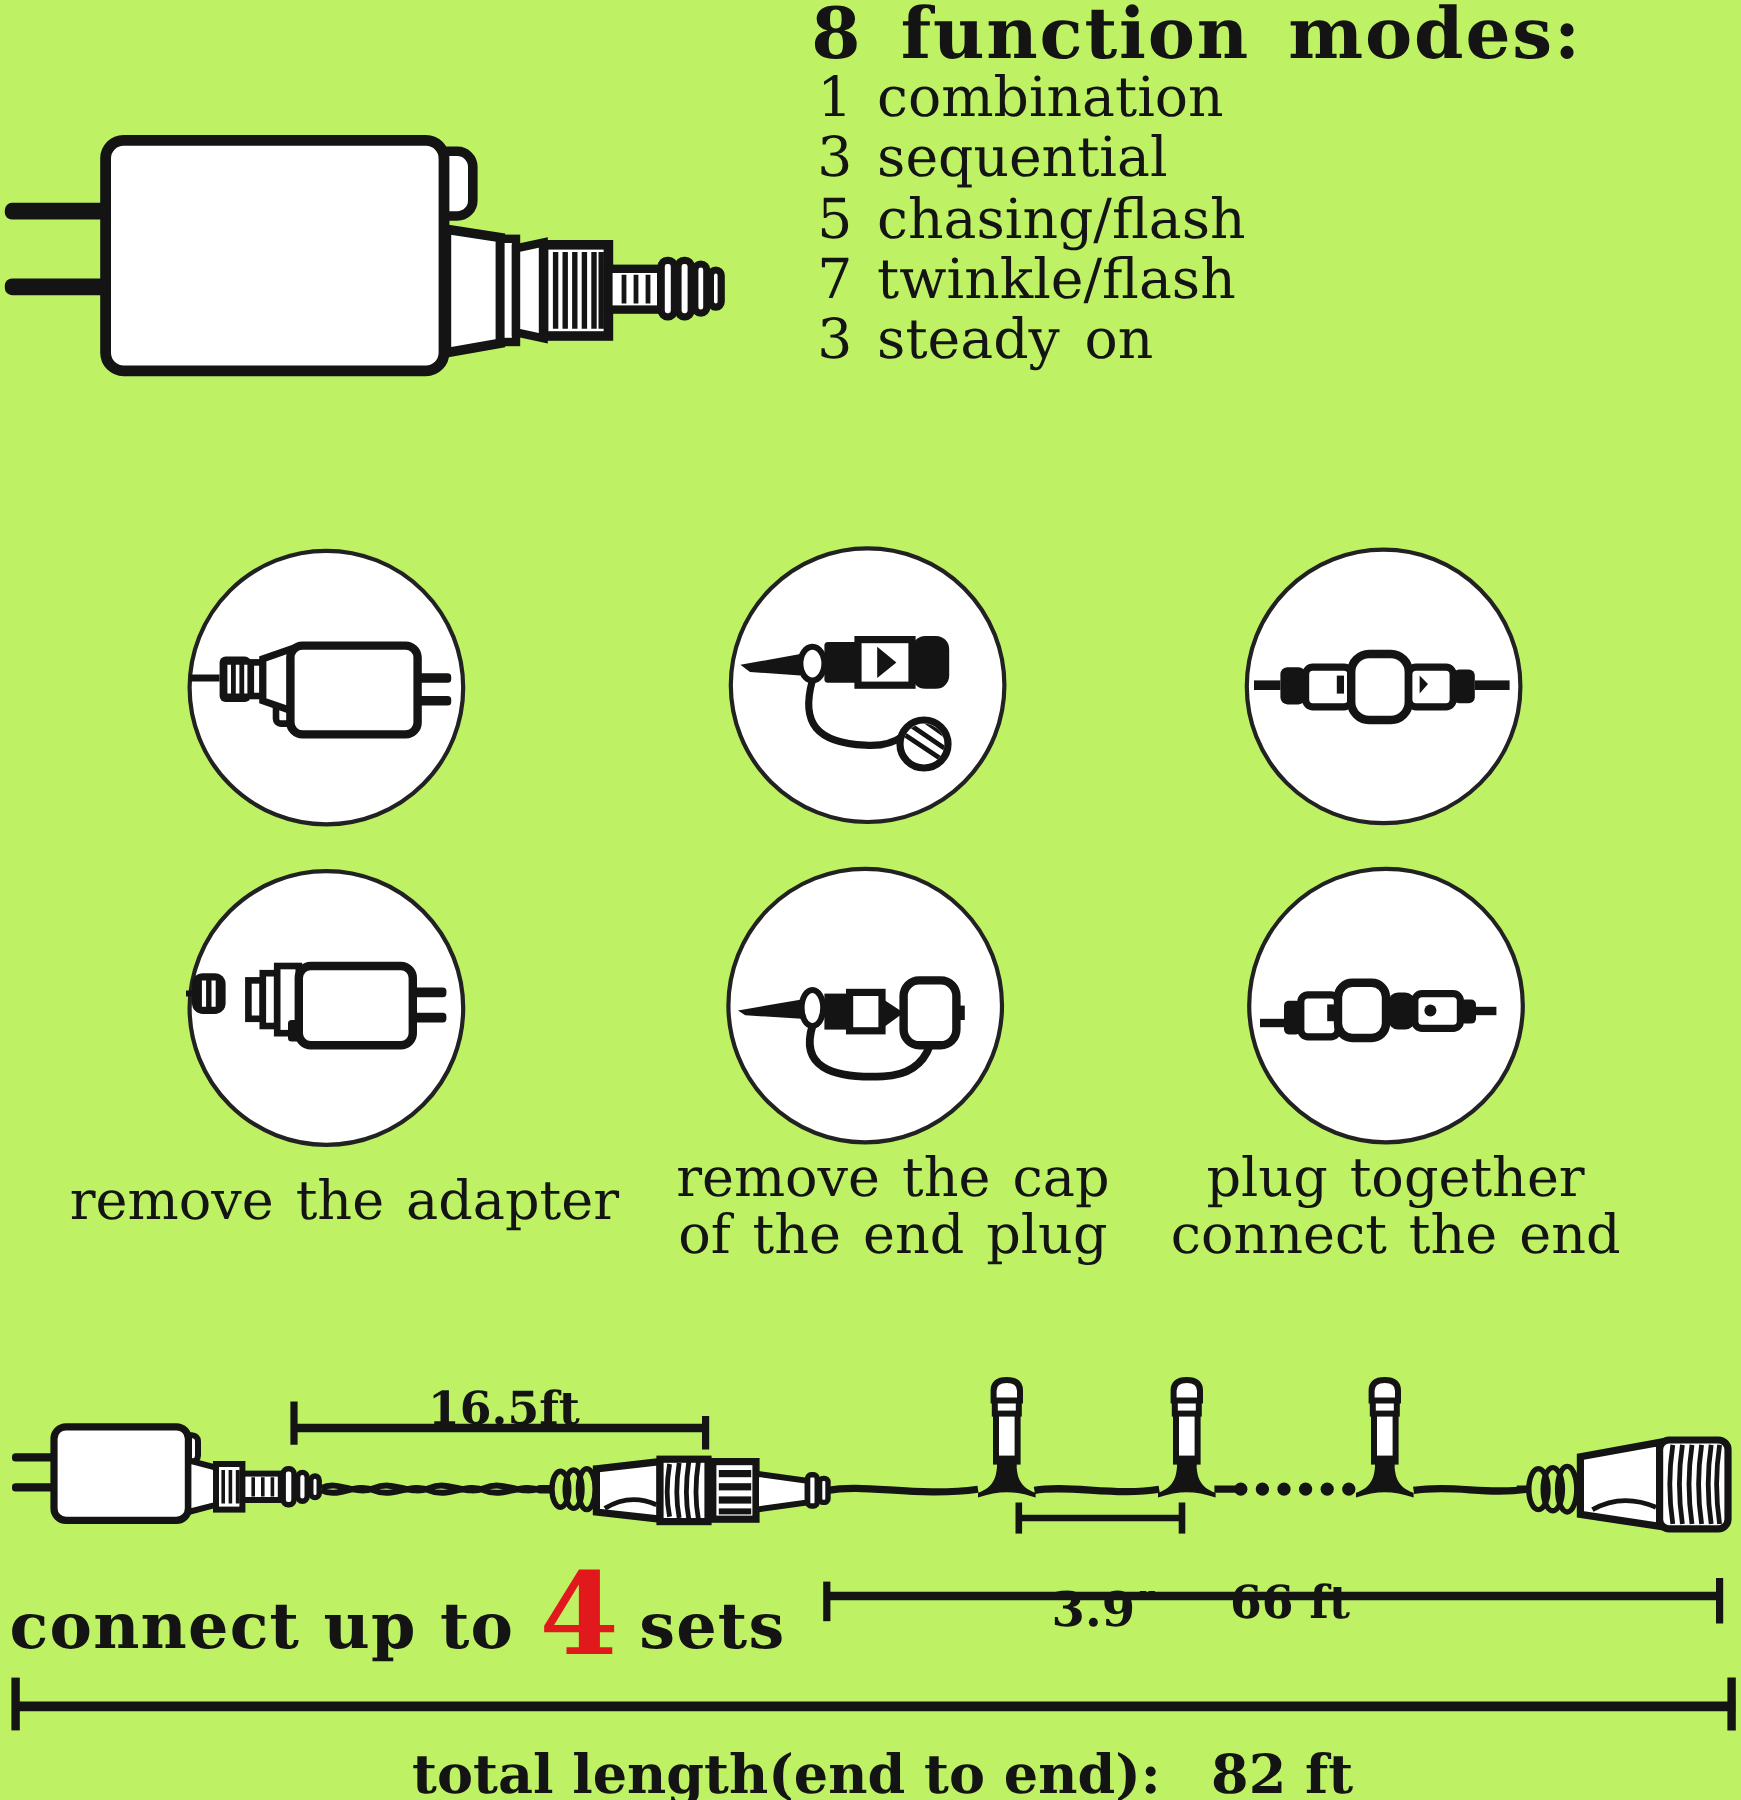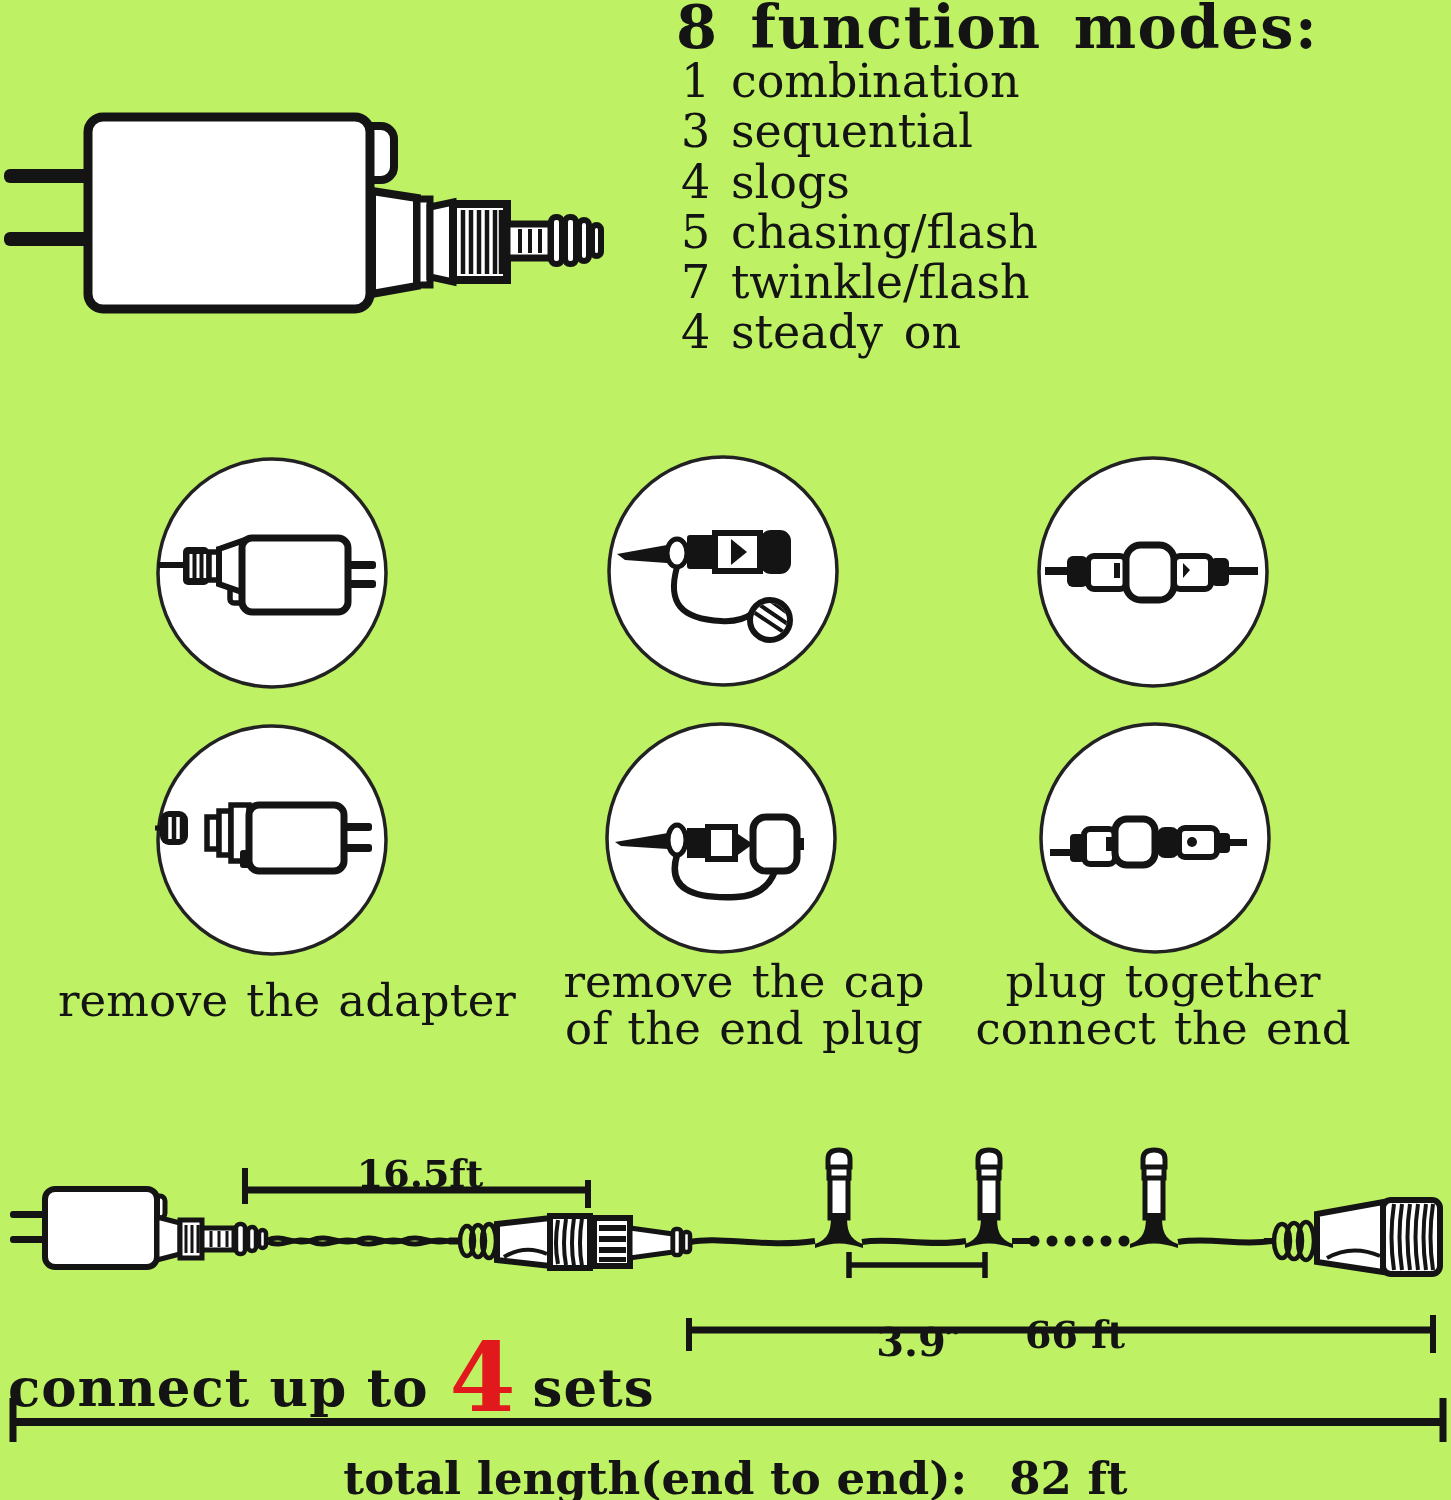--- a/index.html
+++ b/index.html
@@ -3,21 +3,21 @@
 <meta charset="utf-8">
 <style>
   html,body{margin:0;padding:0;background:#fff;}
   #canvas{position:relative;width:1451px;height:1500px;background:#bef264;overflow:hidden;
           font-family:"DejaVu Serif", serif; color:#141414;}
   .abs{position:absolute;}
   .heading{font-weight:bold;font-size:59px;letter-spacing:1.5px;word-spacing:10px;white-space:nowrap;line-height:60px;}
   .mode-item{font-size:46px;line-height:50.3px;white-space:pre;word-spacing:6px;}
   .caption{font-size:45px;letter-spacing:0px;text-align:center;line-height:47px;white-space:nowrap;word-spacing:4px;}
   .meas{font-weight:bold;text-align:center;white-space:nowrap;}
-  .connect-row{display:flex;align-items:baseline;font-weight:bold;white-space:nowrap;margin-top:32px;}
+  .connect-row{display:flex;align-items:baseline;font-weight:bold;white-space:nowrap;}
   .connect-main{font-size:53px;letter-spacing:1px;}
   .connect-num{font-size:95px;color:#e2191c;margin:0 17px 0 21px;transform:translateY(5px);}
   .connect-suffix{font-size:53px;letter-spacing:1px;}
   .total-row{display:flex;justify-content:center;align-items:baseline;font-weight:bold;font-size:45px;}
   svg .ink{fill:#141414;}
   svg .outline{fill:#ffffff;stroke:#141414;}
 </style>
 </head>
 <body>
 
@@ -38,24 +38,23 @@
     <rect x="551" y="119" width="11" height="47" rx="5" class="outline" stroke-width="6"></rect>
     <rect x="565" y="119" width="11" height="47" rx="5" class="outline" stroke-width="6"></rect>
     <rect x="579" y="122" width="10" height="41" rx="5" class="outline" stroke-width="6"></rect>
     <rect x="592" y="127" width="9" height="31" rx="4.5" class="outline" stroke-width="6"></rect>
   </svg>
 
   <div class="abs heading" style="left:676px;top:-2px;">8 function modes:</div>
   <div class="abs" style="left:681px;top:56px;">
     <div class="mode-item">1 combination</div>
     <div class="mode-item">3 sequential</div>
-    <div class="mode-item">4 slogs</div>
     <div class="mode-item">5 chasing/flash</div>
     <div class="mode-item">7 twinkle/flash</div>
-    <div class="mode-item">4 steady on</div>
+    <div class="mode-item">3 steady on</div>
   </div>
 
   <svg class="abs" style="left:152px;top:453px;" width="240" height="240" viewBox="0 0 240 240">
     <circle cx="120" cy="120" r="114" fill="#fff" stroke="#222" stroke-width="3.5"></circle>
     <path d="M6,112 H31" stroke="#141414" stroke-width="6" fill="none"></path>
     <rect x="31" y="94" width="26" height="38" rx="5" class="ink"></rect>
     <path d="M39,101 V125 M46,101 V125 M53,101 V125" stroke="#fff" stroke-width="3" fill="none"></path>
     <rect x="57" y="99" width="10" height="28" class="outline" stroke-width="5.5"></rect>
     <rect x="78" y="128" width="14" height="22" rx="4" class="outline" stroke-width="5.5"></rect>
     <polygon points="67,96 90,88 90,139 67,131" class="outline" stroke-width="6"></polygon>

